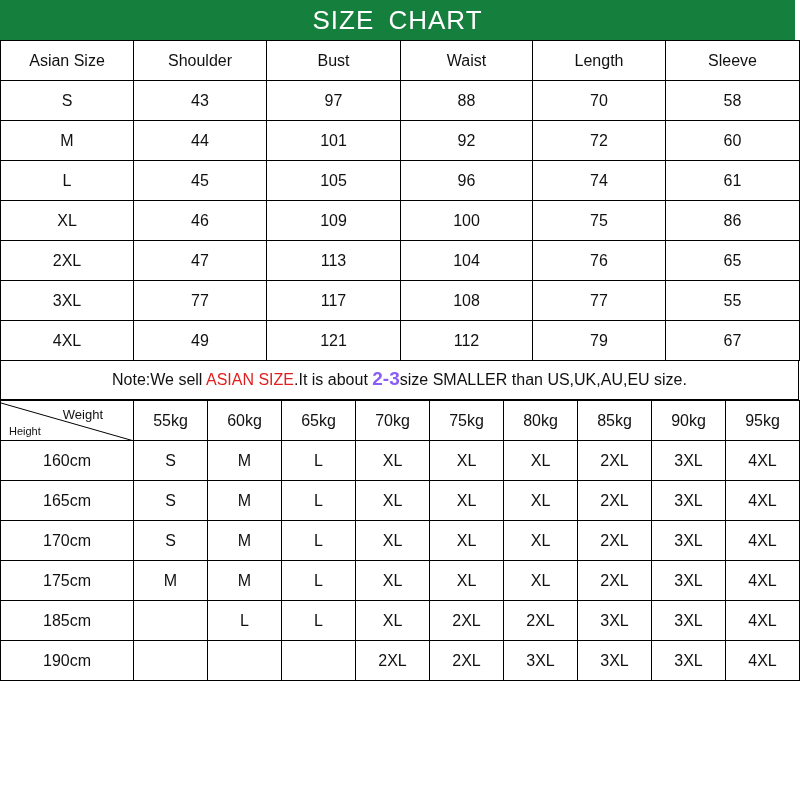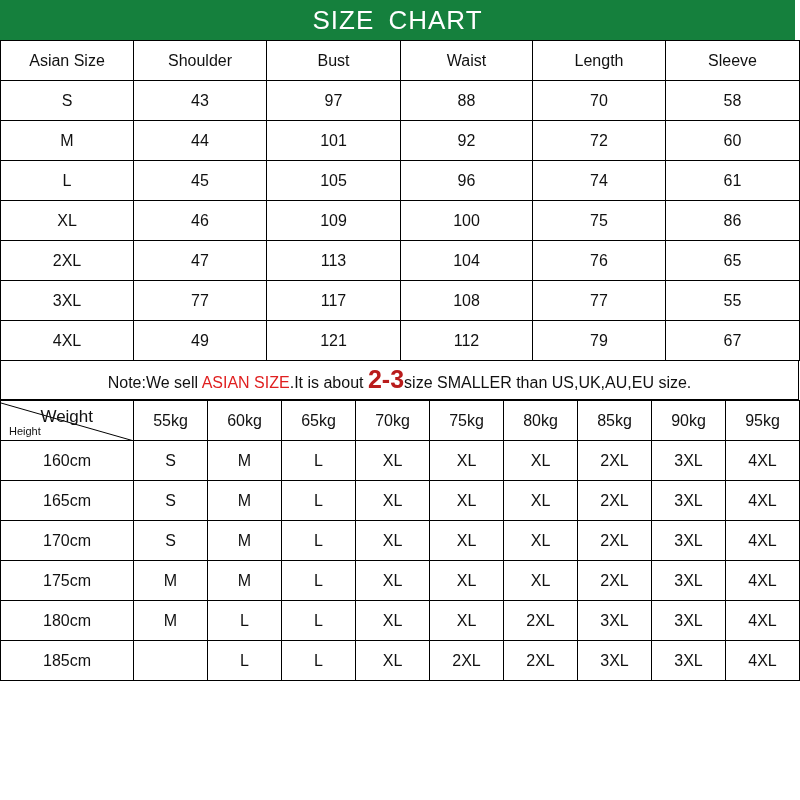--- a/index.html
+++ b/index.html
@@ -3,25 +3,25 @@
 <meta charset="utf-8">
 <style>
   * { margin:0; padding:0; box-sizing:border-box; }
   body { width:800px; height:800px; background:#fff; font-family:"Liberation Sans", sans-serif; color:#111; position:relative; overflow:hidden; }
   .title-bar { position:absolute; left:0; top:0; width:795px; height:40px; background:#15803d; color:#fff; font-size:26px; text-align:center; line-height:40px; letter-spacing:1px; word-spacing:6px; }
   table { border-collapse:collapse; position:absolute; left:0; table-layout:fixed; }
   td { border:1.5px solid #000; text-align:center; vertical-align:middle; font-size:16px; height:40px; padding:0; }
   #t1 { top:40px; width:799px; }
   #note { position:absolute; top:360px; left:0; width:799px; height:40px; border:1.5px solid #000; border-top:none; text-align:center; line-height:38px; font-size:16px; }
   .red { color:#e02020; }
-  .big { color:#b91c1c; font-weight:bold; font-size:25px; }
+  .big { color:#8b5cf6; font-weight:bold; font-size:19px; }
   #t2 { top:400px; width:799px; }
   .diag { position:relative; overflow:hidden; }
   .diag svg { position:absolute; left:0; top:0; }
-  .diag .w { position:absolute; right:40px; top:6px; font-size:17px; }
+  .diag .w { position:absolute; right:30px; top:6px; font-size:13px; }
   .diag .h { position:absolute; left:8px; bottom:3px; font-size:11px; }
 </style>
 </head>
 <body>
 
 <div class="title-bar">SIZE  CHART</div>
 
 <table id="t1">
   <colgroup>
       <col style="width:133px">
@@ -175,37 +175,37 @@
         <td>M</td>
         <td>L</td>
         <td>XL</td>
         <td>XL</td>
         <td>XL</td>
         <td>2XL</td>
         <td>3XL</td>
         <td>4XL</td>
       </tr>
       <tr>
-        <td>180cm</td>
-        <td>M</td>
-        <td>L</td>
-        <td>L</td>
-        <td>XL</td>
-        <td>XL</td>
-        <td>2XL</td>
-        <td>3XL</td>
-        <td>3XL</td>
-        <td>4XL</td>
-      </tr>
-      <tr>
         <td>185cm</td>
         <td></td>
         <td>L</td>
         <td>L</td>
         <td>XL</td>
         <td>2XL</td>
         <td>2XL</td>
+        <td>3XL</td>
+        <td>3XL</td>
+        <td>4XL</td>
+      </tr>
+      <tr>
+        <td>190cm</td>
+        <td></td>
+        <td></td>
+        <td></td>
+        <td>2XL</td>
+        <td>2XL</td>
+        <td>3XL</td>
         <td>3XL</td>
         <td>3XL</td>
         <td>4XL</td>
       </tr>
     </tbody>
 </table>
 
 </body></html>

